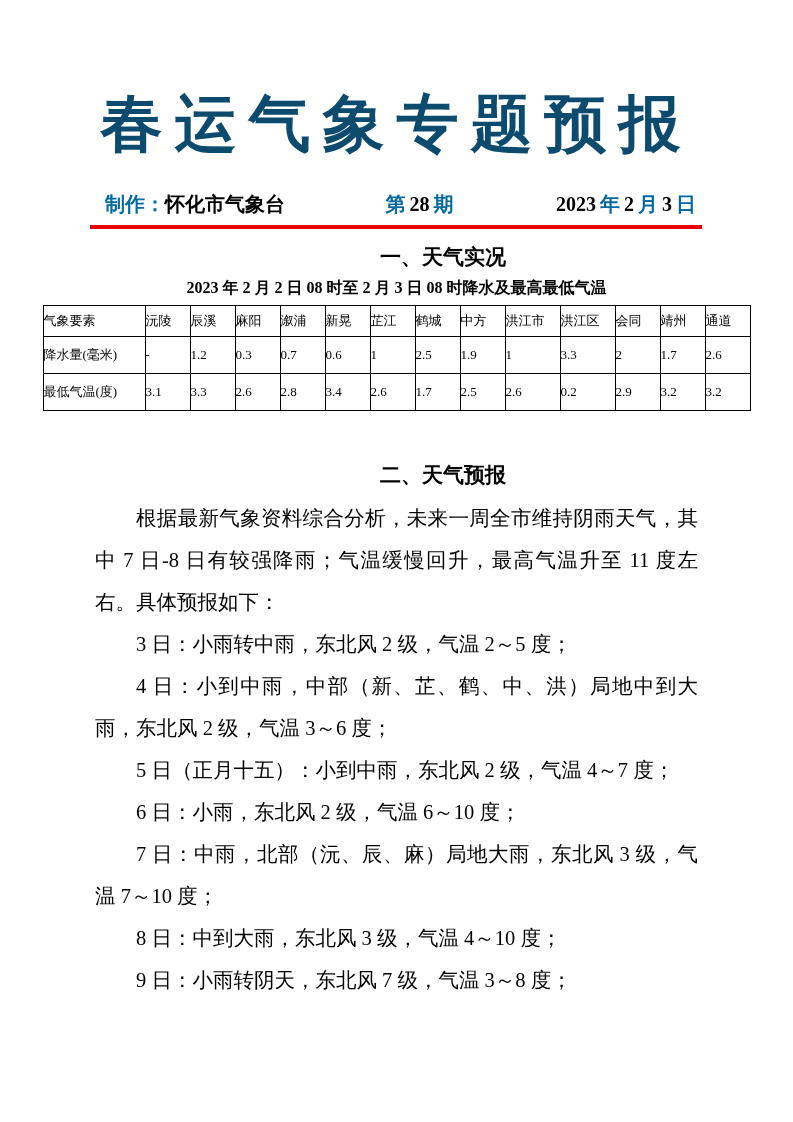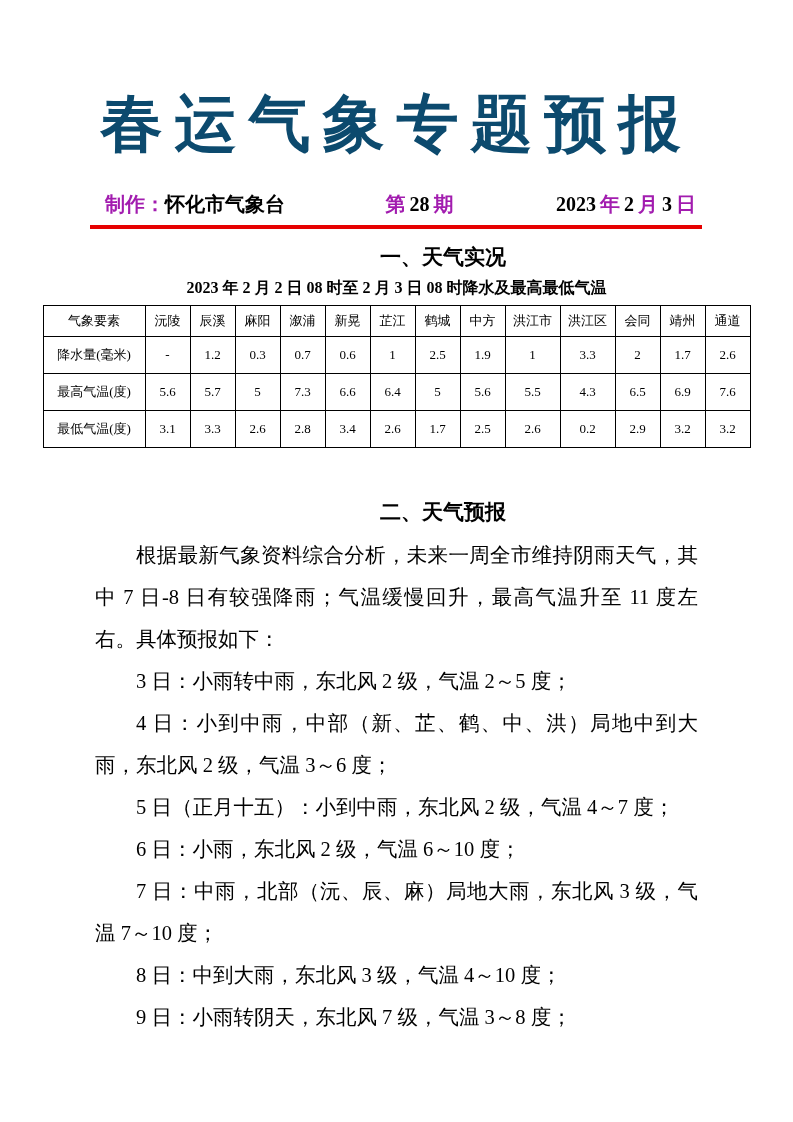--- a/index.html
+++ b/index.html
@@ -25,21 +25,21 @@
   }
   .masthead {
     display:flex;
     justify-content:space-between;
     align-items:baseline;
     margin:26px 95px 0 105px;
     font-size:20px;
     font-weight:bold;
     line-height:1.3;
   }
-  .red { color:#a21caf; }
+  .red { color:#0369a1; }
   .mh-date span, .mh-issue span { padding:0 2px; }
   .red-rule {
     height:4px;
     background:#e60000;
     margin:8px 0 0 90px;
     width:612px;
   }
   .sec-heading {
     margin:14px 0 0 93px;
     font-size:21px;
@@ -56,21 +56,21 @@
     line-height:22px;
   }
   table.wx {
     border-collapse:collapse;
     table-layout:fixed;
     width:707px;
     margin:6px auto 0 auto;
   }
   table.wx td {
     border:1px solid #000;
-    text-align:center;
+    text-align:left;
     vertical-align:middle;
     font-size:13px;
     padding:0;
     overflow:hidden;
     white-space:nowrap;
   }
   tr.hdr td { height:30px; }
   tr.data td { height:36px; }
   .intro, .fc {
     margin:0 95px 0 95px;
@@ -151,36 +151,20 @@
       <td>1</td>
       <td>2.5</td>
       <td>1.9</td>
       <td>1</td>
       <td>3.3</td>
       <td>2</td>
       <td>1.7</td>
       <td>2.6</td>
     </tr>
     <tr class="data">
-      <td>最高气温(度)</td>
-      <td>5.6</td>
-      <td>5.7</td>
-      <td>5</td>
-      <td>7.3</td>
-      <td>6.6</td>
-      <td>6.4</td>
-      <td>5</td>
-      <td>5.6</td>
-      <td>5.5</td>
-      <td>4.3</td>
-      <td>6.5</td>
-      <td>6.9</td>
-      <td>7.6</td>
-    </tr>
-    <tr class="data">
       <td>最低气温(度)</td>
       <td>3.1</td>
       <td>3.3</td>
       <td>2.6</td>
       <td>2.8</td>
       <td>3.4</td>
       <td>2.6</td>
       <td>1.7</td>
       <td>2.5</td>
       <td>2.6</td>

